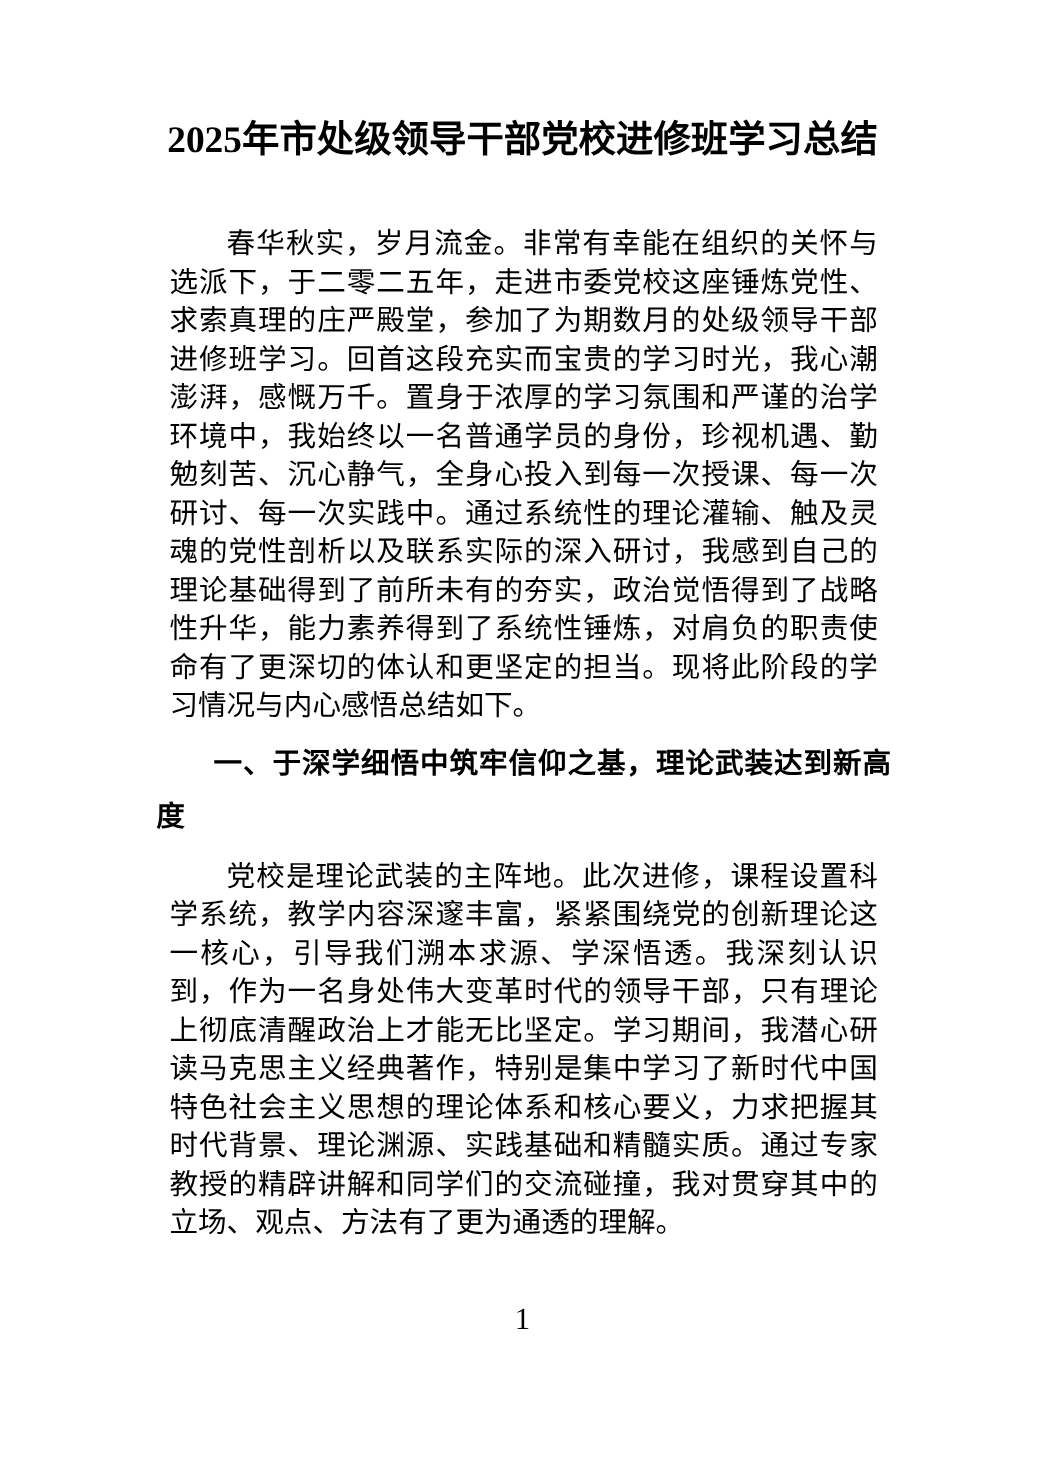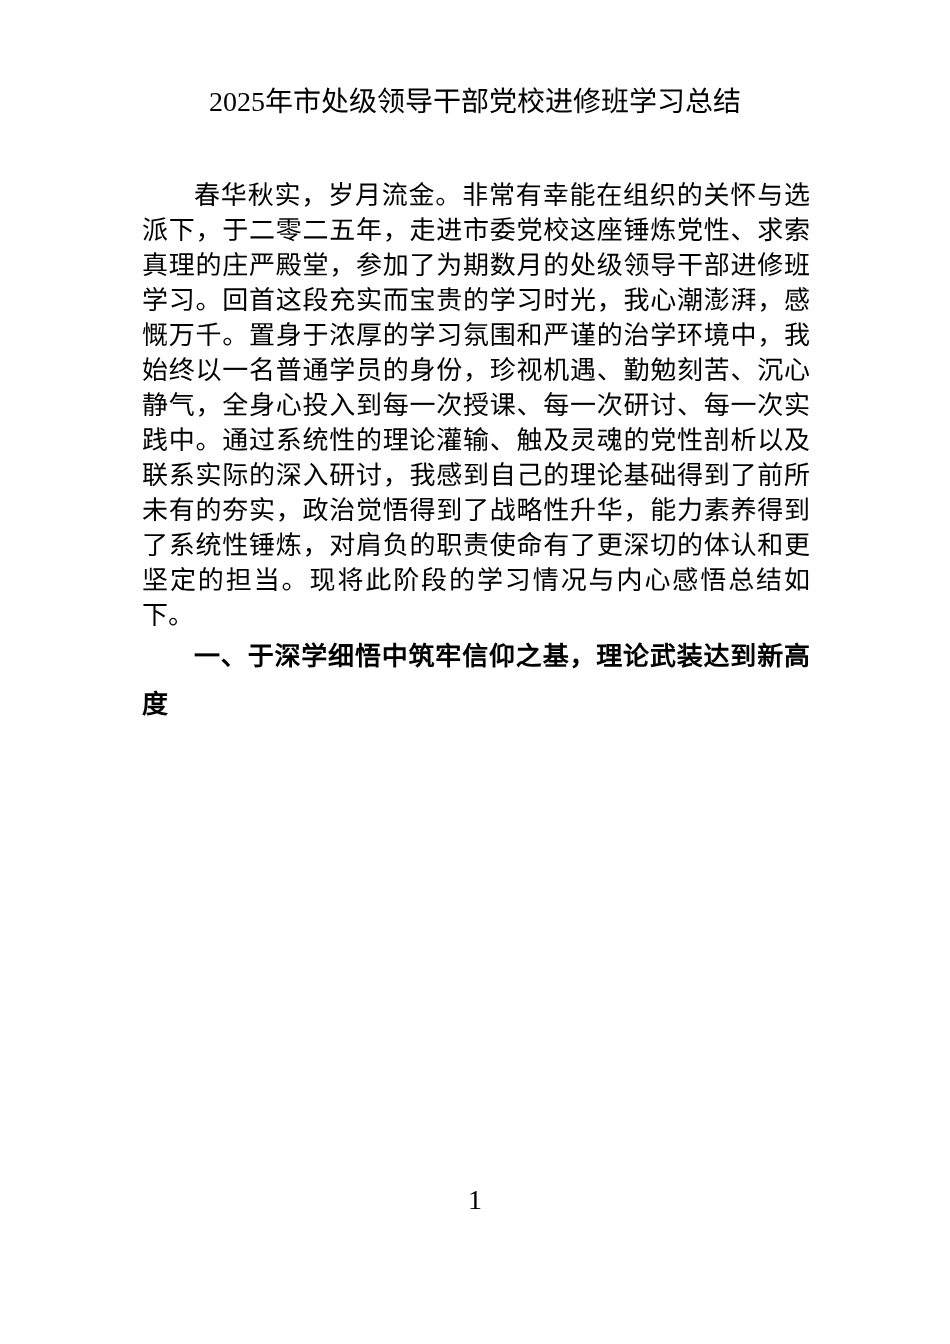--- a/index.html
+++ b/index.html
@@ -16,39 +16,39 @@
   .page {
     position: relative;
     width: 950px;
     height: 1344px;
     background: #ffffff;
     overflow: hidden;
   }
   
   .doc-title {
     margin: 0 auto;
-    padding-top: 68px;
+    padding-top: 94px;
     width: 660px;
-    font-size: 28px;
+    font-size: 34px;
     line-height: 68px;
-    font-weight: normal;
+    font-weight: bold;
     text-align: center;
     letter-spacing: 0;
   }
   
   .doc-body {
     width: 668px;
     margin-left: 142px;
     margin-top: 42px;
     font-size: 26px;
     line-height: 35px;
     text-align: justify;
   }
   .para {
-    margin: 0;
+    margin: 12px;
     text-indent: 2em;
   }
   .heading {
     margin: 0;
     font-size: 26px;
     line-height: 48px;
     font-weight: bold;
     text-indent: 2em;
     text-align: justify;
   }
@@ -67,17 +67,18 @@
 </head>
 <body>
 
 <div class="page">
 
   <h1 class="doc-title">2025年市处级领导干部党校进修班学习总结</h1>
 
   <div class="doc-body">
     <p class="para">春华秋实，岁月流金。非常有幸能在组织的关怀与选派下，于二零二五年，走进市委党校这座锤炼党性、求索真理的庄严殿堂，参加了为期数月的处级领导干部进修班学习。回首这段充实而宝贵的学习时光，我心潮澎湃，感慨万千。置身于浓厚的学习氛围和严谨的治学环境中，我始终以一名普通学员的身份，珍视机遇、勤勉刻苦、沉心静气，全身心投入到每一次授课、每一次研讨、每一次实践中。通过系统性的理论灌输、触及灵魂的党性剖析以及联系实际的深入研讨，我感到自己的理论基础得到了前所未有的夯实，政治觉悟得到了战略性升华，能力素养得到了系统性锤炼，对肩负的职责使命有了更深切的体认和更坚定的担当。现将此阶段的学习情况与内心感悟总结如下。</p>
     <h2 class="heading">一、于深学细悟中筑牢信仰之基，理论武装达到新高度</h2>
+    <p class="para">党校是理论武装的主阵地。此次进修，课程设置科学系统，教学内容深邃丰富，紧紧围绕党的创新理论这一核心，引导我们溯本求源、学深悟透。我深刻认识到，作为一名身处伟大变革时代的领导干部，只有理论上彻底清醒政治上才能无比坚定。学习期间，我潜心研读马克思主义经典著作，特别是集中学习了新时代中国特色社会主义思想的理论体系和核心要义，力求把握其时代背景、理论渊源、实践基础和精髓实质。通过专家教授的精辟讲解和同学们的交流碰撞，我对贯穿其中的立场、观点、方法有了更为通透的理解。</p>
   </div>
 
   <div class="page-number">1</div>
 
 </div>
 
 </body></html>

